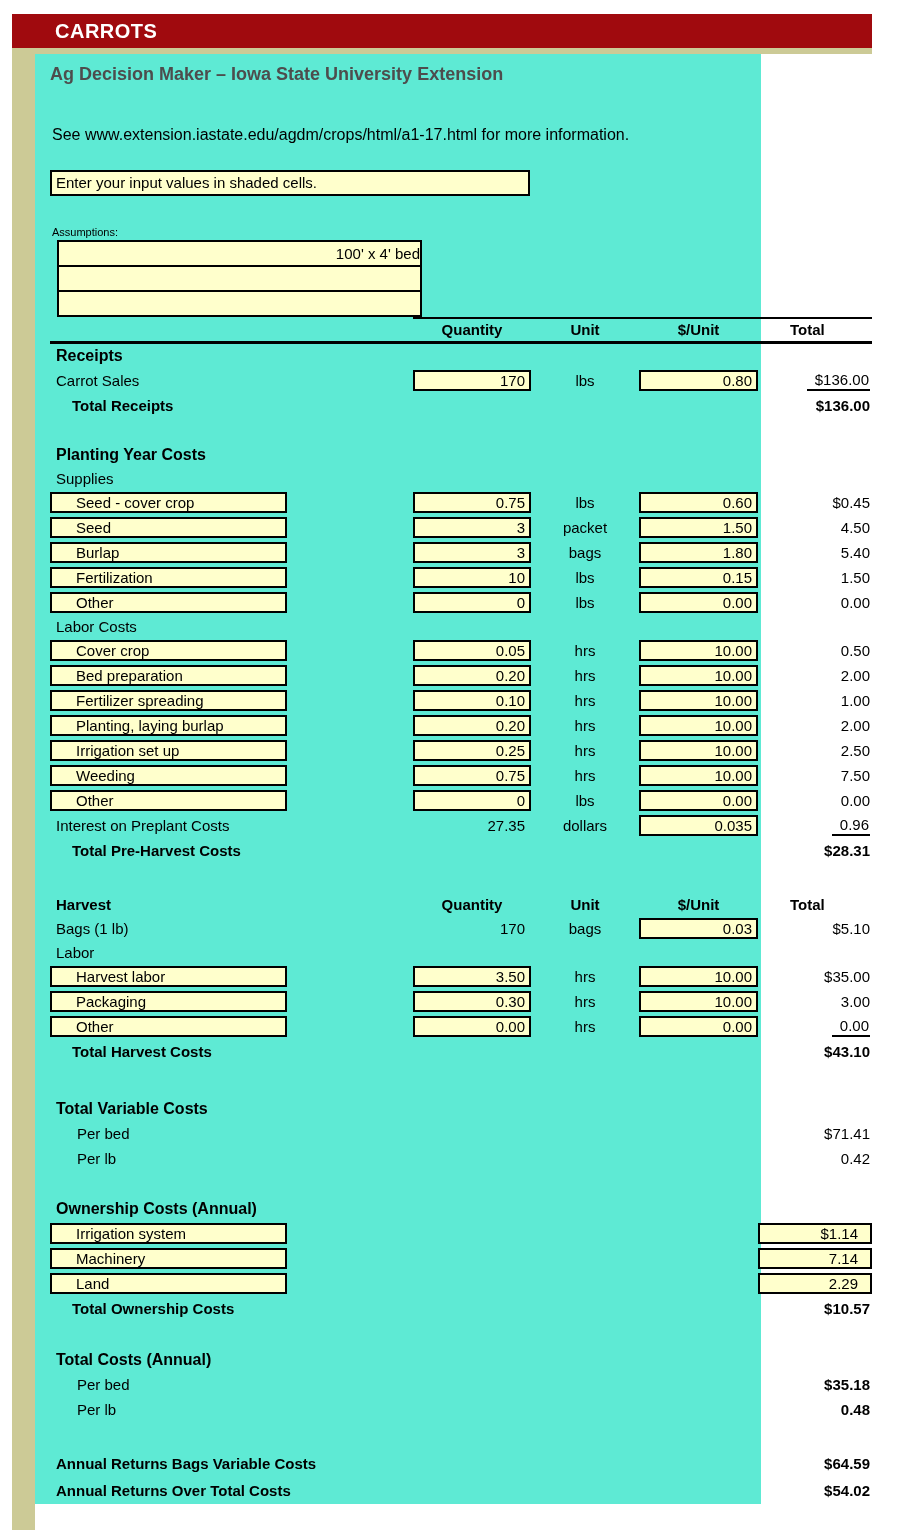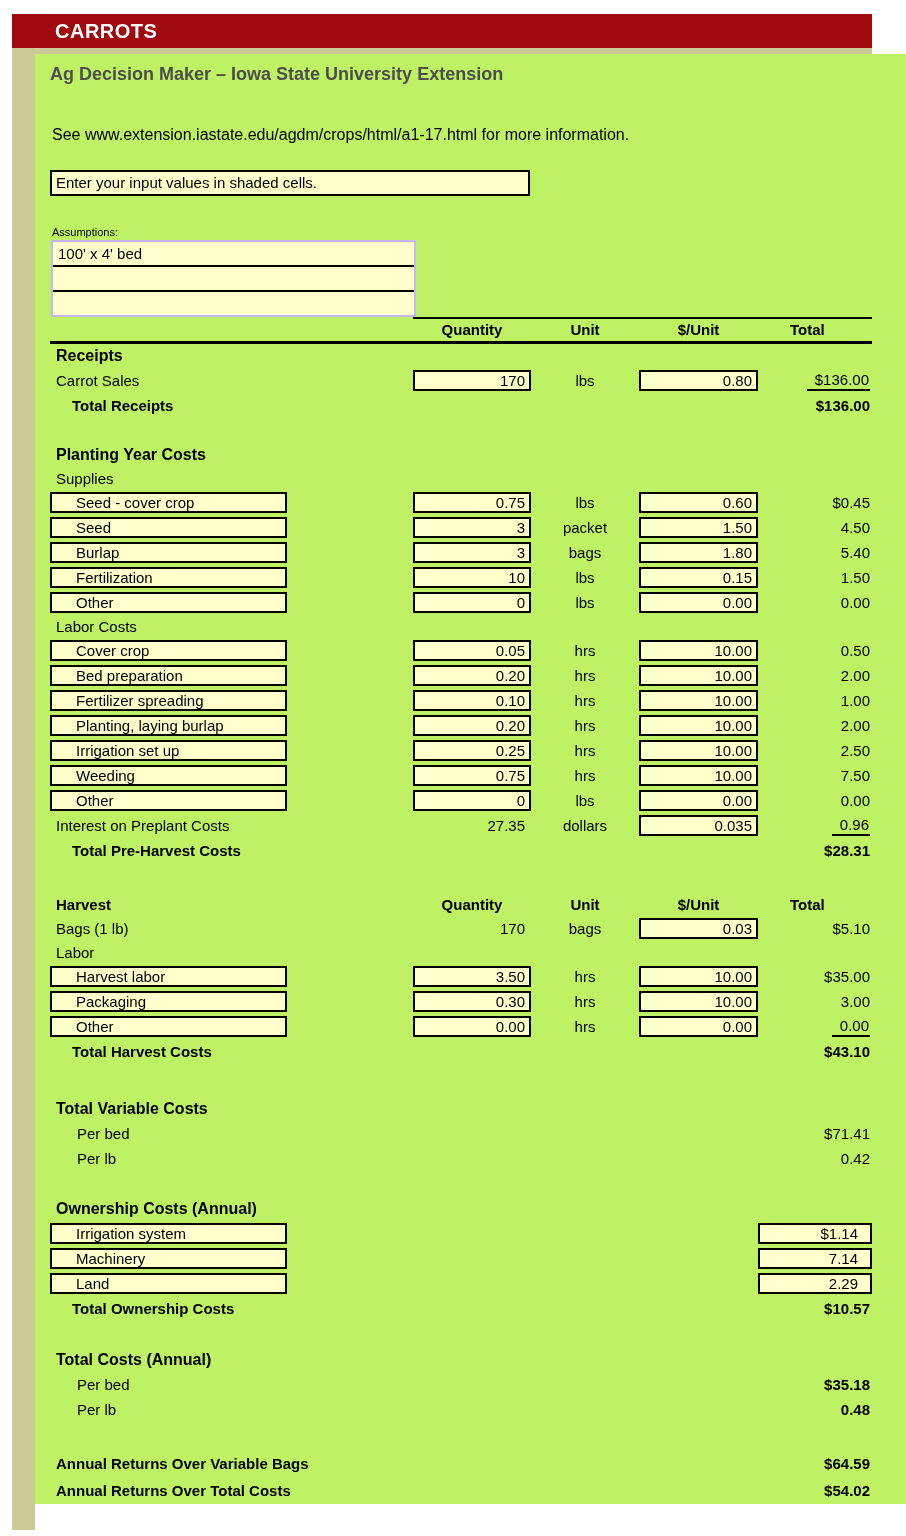--- a/index.html
+++ b/index.html
@@ -5,27 +5,27 @@
   html,body{margin:0;padding:0;}
   body{
     width:906px;height:1536px;position:relative;background:#fff;
     font-family:"Liberation Sans", sans-serif;color:#000;font-size:15px;
   }
   .banner{position:absolute;left:12px;top:14px;width:860px;height:34px;
     background:var(--banner-red);display:flex;align-items:center;}
   .banner-title{color:#fff;font-weight:bold;font-size:20px;padding-left:43px;letter-spacing:.5px;}
   .under-strip{position:absolute;left:12px;top:48px;width:860px;height:6px;background:var(--stripe-olive);}
   .side-stripe{position:absolute;left:12px;top:48px;width:23px;height:1482px;background:var(--stripe-olive);}
-  .content{position:absolute;left:35px;top:54px;width:871px;background:#bef264;}
+  .content{position:absolute;left:35px;top:54px;width:726px;background:#5eead4;}
   .subtitle{margin:10px 0 0 15px;font-size:18px;font-weight:bold;color:var(--subtitle-gray);}
   .info-line{margin:41px 0 0 17px;font-size:16px;}
   .note-box{margin:26px 0 0 15px;width:480px;box-sizing:border-box;border:2px solid #000;
     background:var(--shade);height:26px;line-height:22px;padding-left:4px;font-size:15px;}
   .assump-label{margin:30px 0 2px 17px;font-size:11px;}
-  .assump-box{margin-left:16px;width:365px;box-sizing:border-box;border:2px solid #c4b5fd;}
+  .assump-box{margin-left:22px;width:365px;box-sizing:border-box;border:2px solid #000000;text-align:right;}
   .assump-row{height:23px;line-height:23px;background:var(--shade);padding-left:5px;border-bottom:2px solid #000;}
   .assump-row:last-child{border-bottom:none;}
   .sheet{margin-left:15px;width:822px;}
   .trow{display:grid;grid-template-columns:363px 118px 108px 119px 114px;align-items:center;height:25px;}
   .colhead{height:24px;border-bottom:3px solid #000;position:relative;font-weight:bold;}
   .colhead.topline::before{content:"";position:absolute;top:0;left:363px;right:0;height:2px;background:#000;}
   .colhead .c-qty{text-align:center;}
   .colhead .c-unit{text-align:center;}
   .colhead .c-price{text-align:center;}
   .colhead .c-total{text-align:left;padding-left:32px;}
@@ -315,21 +315,21 @@
       <div class="ind-lbl">Per lb</div>
       <div></div>
         <div></div>
         <div></div>
       <div class="tot b">0.48</div>
     </div>
 
     <div class="spacer28"></div>
 
     <div class="trow ret-row">
-      <div class="ret-lbl">Annual Returns Over Variable Bags</div>
+      <div class="ret-lbl">Annual Returns Bags Variable Costs</div>
       <div></div>
         <div></div>
         <div></div>
       <div class="tot b">$64.59</div>
     </div>
     <div class="trow ret-row">
       <div class="ret-lbl">Annual Returns Over Total Costs</div>
       <div></div>
         <div></div>
         <div></div>

